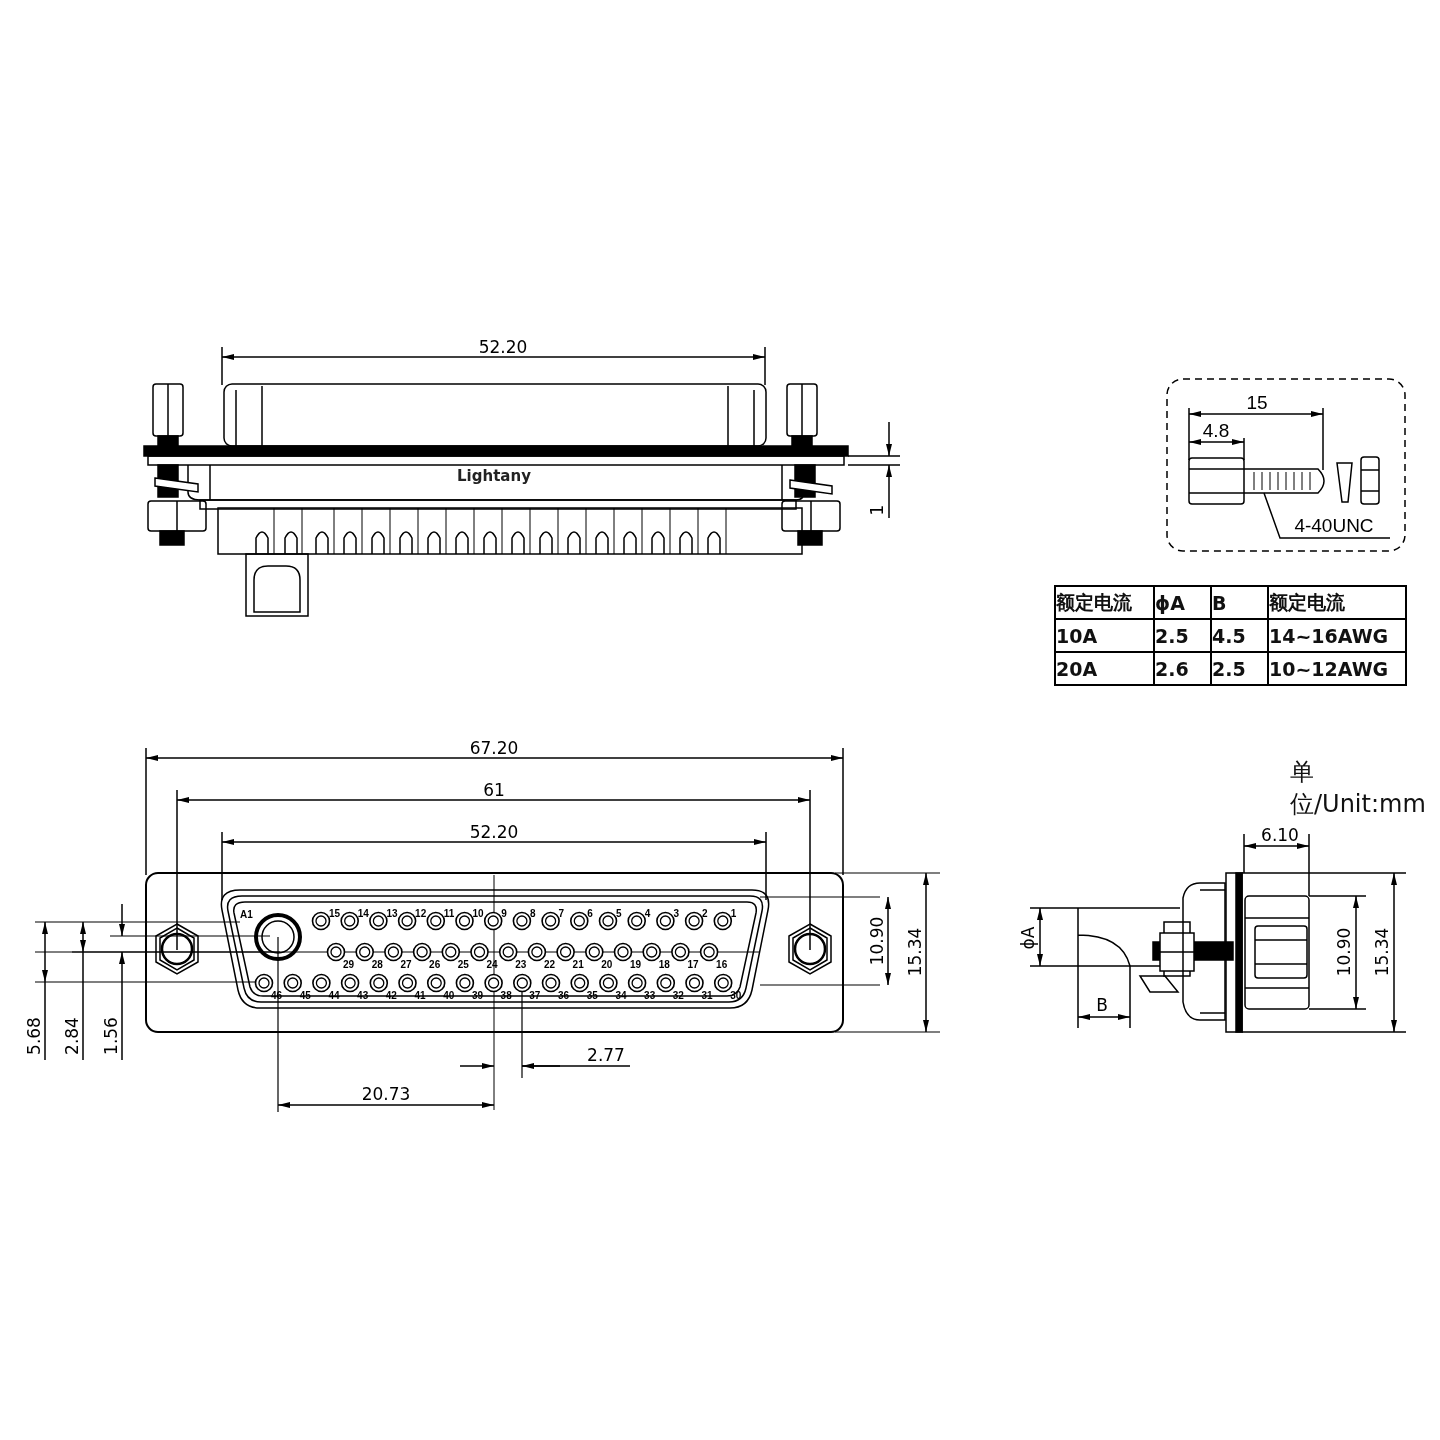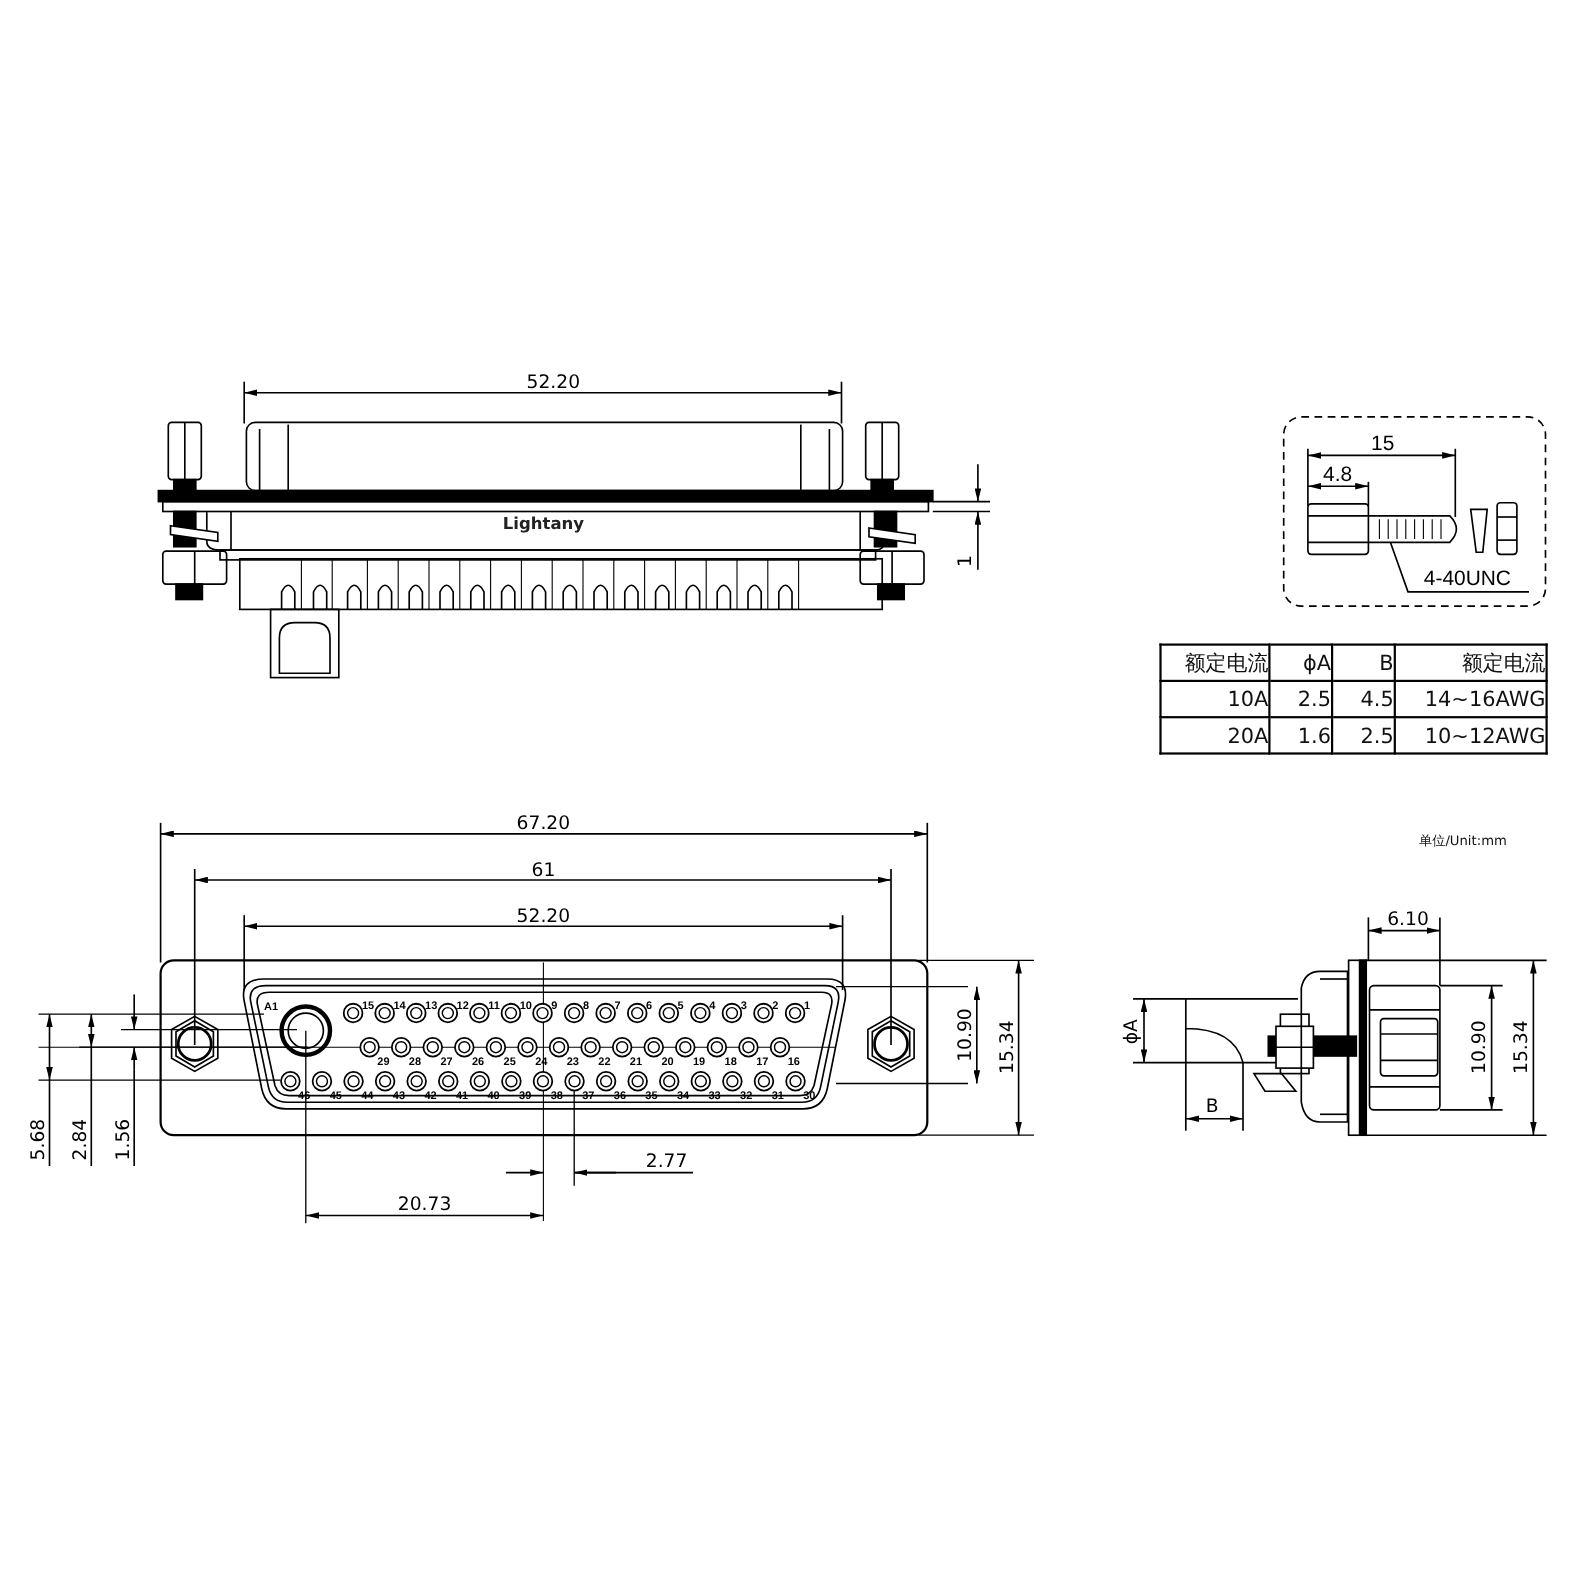--- a/index.html
+++ b/index.html
@@ -3,22 +3,22 @@
 <meta charset="utf-8">
 <style>
   html,body{margin:0;padding:0;background:#ffffff;}
   body{width:1440px;height:1440px;position:relative;overflow:hidden;font-family:"Liberation Sans",sans-serif;}
   svg{position:absolute;left:0;top:0;}
   .dim{font-family:"Liberation Sans",sans-serif;font-size:19px;fill:#000;}
   .dimn{font-family:"DejaVu Sans",sans-serif;font-size:17px;fill:#000;}
   .pin{font-family:"Liberation Sans",sans-serif;font-size:10px;font-weight:bold;fill:#000;}
   .brand{font-family:"DejaVu Sans",sans-serif;font-size:15px;font-weight:bold;fill:#222;}
   .tbl{position:absolute;left:1054px;top:585px;border-collapse:collapse;font-family:"DejaVu Sans",sans-serif;font-size:19px;color:#111;}
-  .tbl td,.tbl th{border:2px solid #000;height:31px;padding:0;text-align:right;font-weight:normal;}
-  .unit{position:absolute;left:1290px;top:756px;font-family:"DejaVu Sans",sans-serif;font-size:12px;color:#111;}
+  .tbl td,.tbl th{border:2px solid #000;height:31px;padding:0;text-align:left;font-weight:bold;}
+  .unit{position:absolute;left:1290px;top:756px;font-family:"DejaVu Sans",sans-serif;font-size:24px;color:#111;}
 </style>
 </head>
 <body>
 
 <svg width="1440" height="1440" viewBox="0 0 1440 1440">
   <defs>
     <marker id="arr" viewBox="0 0 12 6" refX="12" refY="3" markerWidth="12" markerHeight="6" orient="auto-start-reverse" markerUnits="userSpaceOnUse">
       <path d="M0,0 L12,3 L0,6 Z" fill="#000"></path>
     </marker>
   </defs>
@@ -491,19 +491,19 @@
   </thead>
   <tbody>
     <tr>
       <td>10A</td>
       <td>2.5</td>
       <td>4.5</td>
       <td>14~16AWG</td>
     </tr>
     <tr>
       <td>20A</td>
-      <td>1.6</td>
+      <td>2.6</td>
       <td>2.5</td>
       <td>10~12AWG</td>
     </tr>
   </tbody>
 </table>
 <div class="unit">单位/Unit:mm</div>
 
 </body></html>

